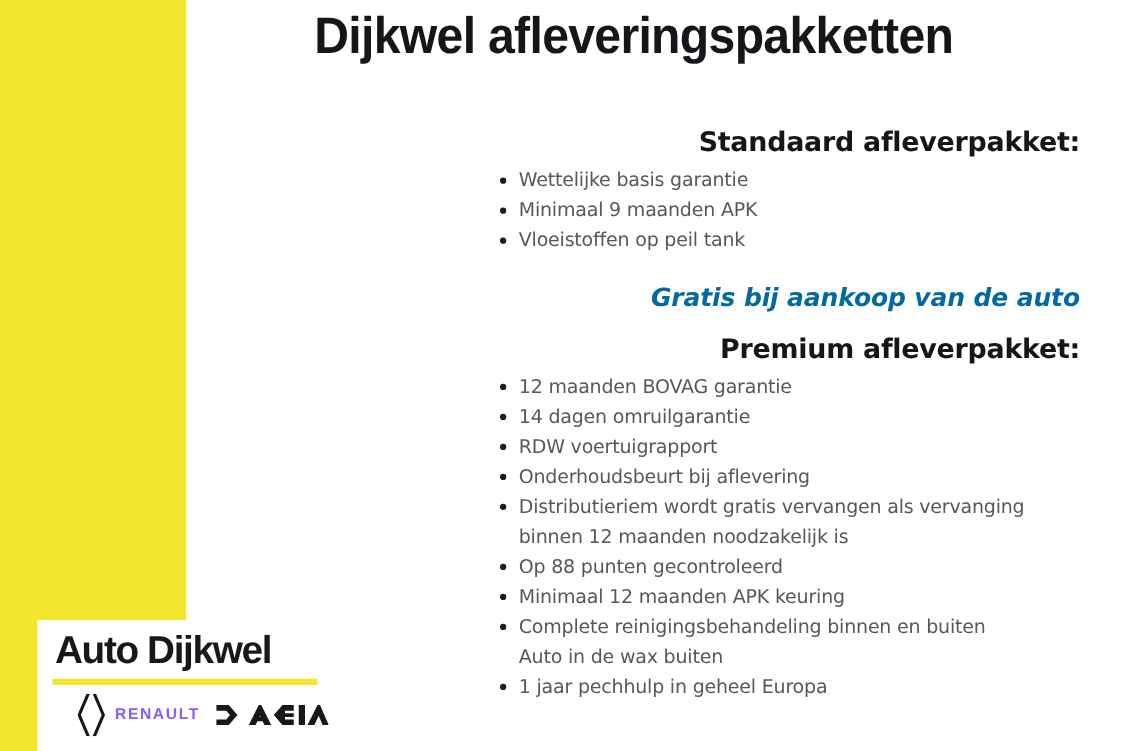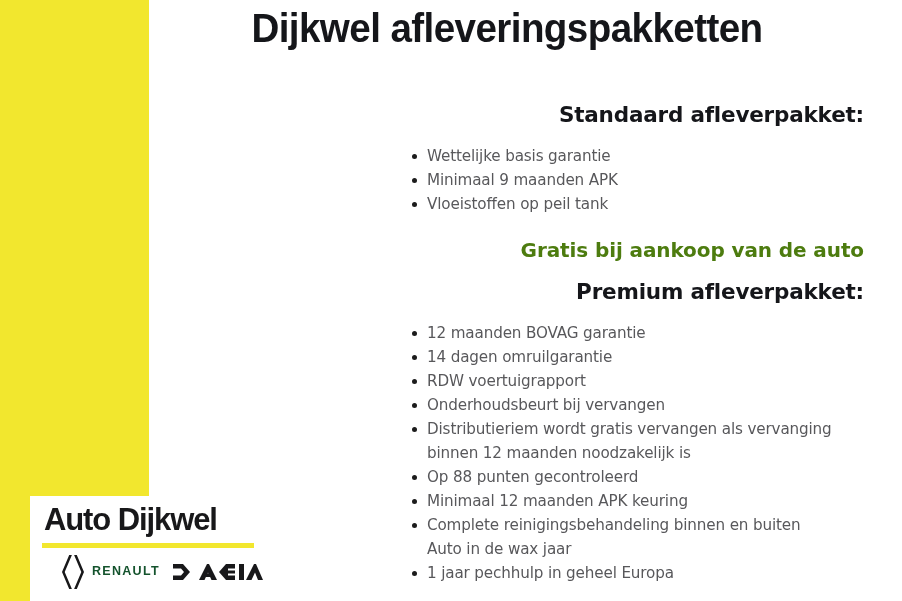--- a/index.html
+++ b/index.html
@@ -64,26 +64,27 @@
     color: #15161a;
   }
 
   .gratis-line {
     text-align: right;
     font-family: "DejaVu Sans", sans-serif;
     font-weight: bold;
     font-size: 20px;
     line-height: 26px;
     letter-spacing: -0.1px;
-    color: #4d7c0f;
+    color: #0369a1;
+    font-style: italic;
   }
 
   ul.feature-list {
     list-style: none;
-    margin: 16px;
+    margin: 4px;
     padding: 0;
   }
   ul.feature-list li {
     position: relative;
     padding-left: 31px;
     font-family: "DejaVu Sans", sans-serif;
     font-weight: normal;
     font-size: 15.2px;
     line-height: 24px;
     color: #58585b;
@@ -156,21 +157,21 @@
     height: 34px;
   }
   .renault-word {
     position: absolute;
     left: 52px;
     top: 12px;
     font-family: "Liberation Sans", sans-serif;
     font-weight: bold;
     font-size: 12.5px;
     letter-spacing: 1.3px;
-    color: #14532d;
+    color: #8b5cf6;
     white-space: nowrap;
   }
   .dacia-word {
     position: absolute;
     left: 133px;
     top: 10px;
     width: 90px;
     height: 20px;
   }
 </style>
@@ -194,26 +195,26 @@
     </ul>
 
     <div class="gratis-line sp-gratis">Gratis bij aankoop van de auto</div>
 
     <div class="section-heading sp-premium-head">Premium afleverpakket:</div>
 
     <ul class="feature-list sp-premium-list">
       <li>12 maanden BOVAG garantie</li>
       <li>14 dagen omruilgarantie</li>
       <li>RDW voertuigrapport</li>
-      <li>Onderhoudsbeurt bij vervangen</li>
+      <li>Onderhoudsbeurt bij aflevering</li>
       <li>Distributieriem wordt gratis vervangen als vervanging binnen 12 maanden noodzakelijk is</li>
       <li>Op 88 punten gecontroleerd</li>
       <li>Minimaal 12 maanden APK keuring</li>
       <li>Complete reinigingsbehandeling binnen en buiten</li>
-      <li class="no-bullet">Auto in de wax jaar</li>
+      <li class="no-bullet">Auto in de wax buiten</li>
       <li>1 jaar pechhulp in geheel Europa</li>
     </ul>
 
   </div>
 
   <div class="logo-box">
 
     <div class="logo-wordmark">Auto Dijkwel</div>
 
     <div class="logo-rule"></div>

